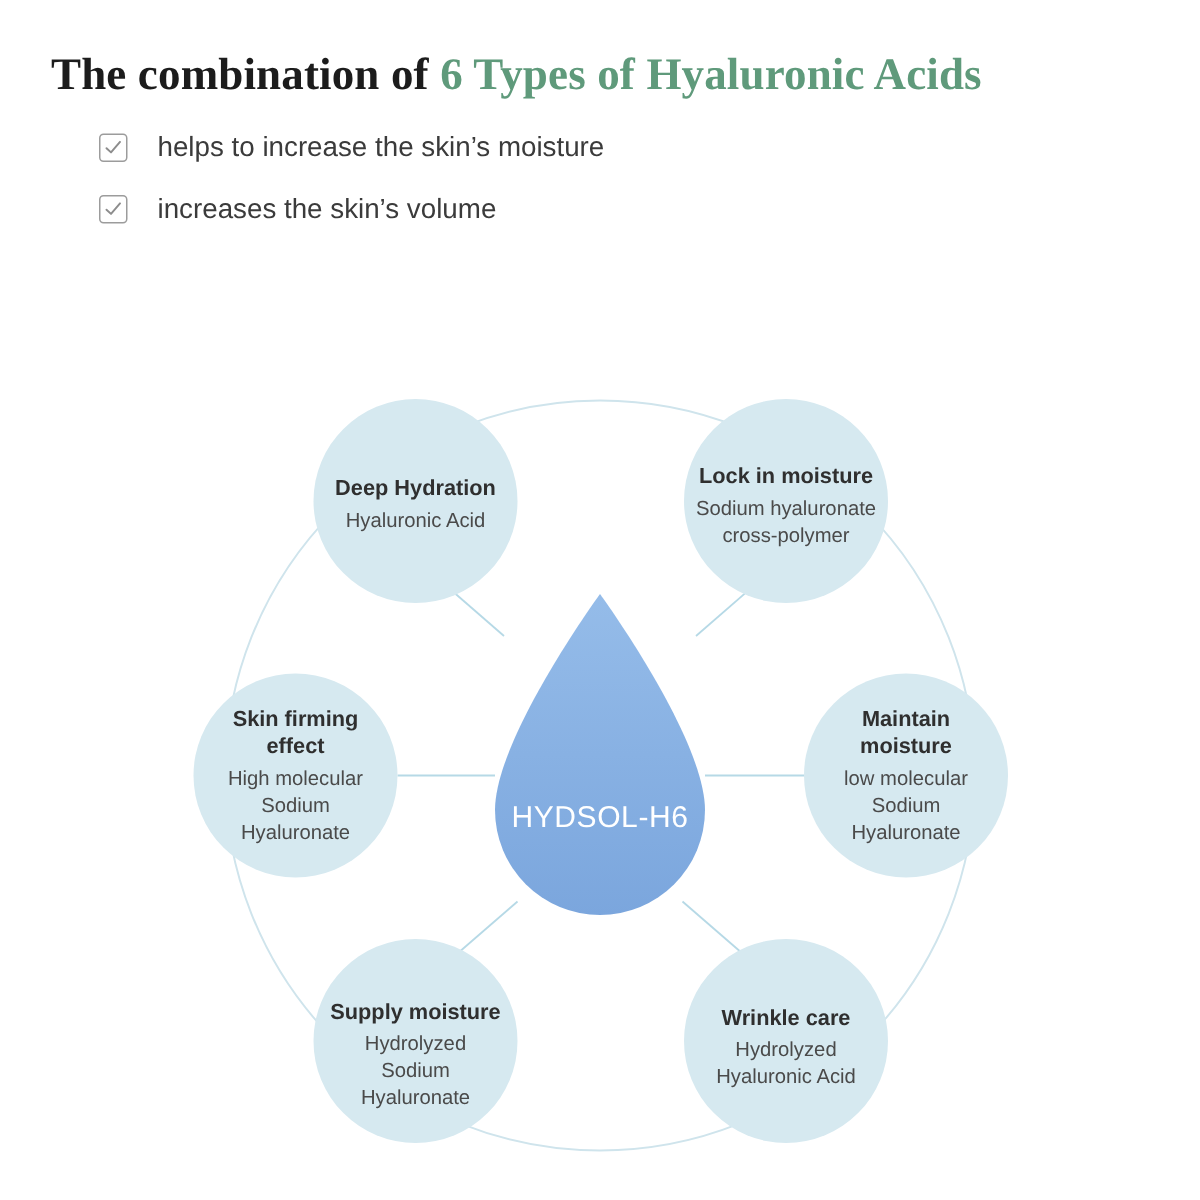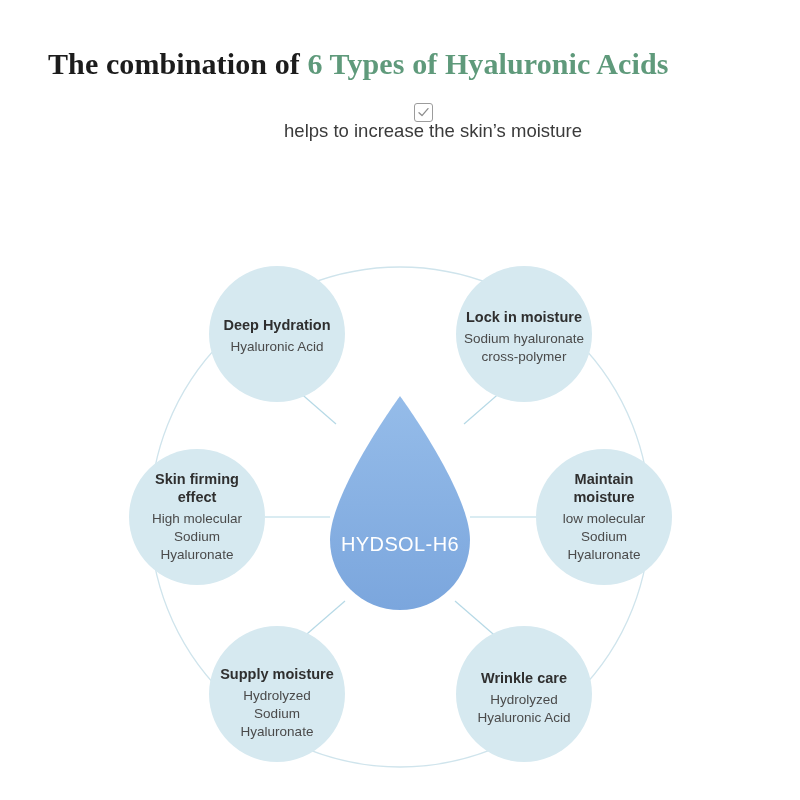--- a/index.html
+++ b/index.html
@@ -19,43 +19,42 @@
 
   
   .header {
     padding: 30px 0 0 0;
   }
   .page-title {
     font-family: "Liberation Serif", "DejaVu Serif", serif;
     font-size: 30px;
     font-weight: 700;
     letter-spacing: 0.1px;
-    margin: 17px;
+    margin: 3px;
     padding-left: 31px;
     white-space: nowrap;
   }
   .title-lead {
     color: #1c1c1c;
   }
   .title-accent {
     color: #5f9a7b;
   }
 
   
   .checklist {
     list-style: none;
     margin: 22px 0 0 0;
     padding: 0 0 0 66px;
   }
   .check-item {
     display: flex;
-    align-items: center;
+    align-items: flex-start;
     margin-bottom: 17px;
     height: 24px;
-    flex-direction: column;
   }
   .check-box {
     flex: 0 0 auto;
     width: 17px;
     height: 17px;
     border: 1px solid #9c9c9c;
     border-radius: 3px;
     background: #ffffff;
     position: relative;
     margin-right: 20px;
@@ -114,20 +113,28 @@
 
 <ul class="checklist">
   <li class="check-item">
     <span class="check-box">
       <svg width="13" height="13" viewBox="0 0 13 13" aria-hidden="true">
         <polyline points="2,6.8 5,9.6 11,2.6" fill="none" stroke="#8d8d8d" stroke-width="1.3" stroke-linecap="round" stroke-linejoin="round"></polyline>
       </svg>
     </span>
     <span class="check-label">helps to increase the skin’s moisture</span>
   </li>
+  <li class="check-item">
+    <span class="check-box">
+      <svg width="13" height="13" viewBox="0 0 13 13" aria-hidden="true">
+        <polyline points="2,6.8 5,9.6 11,2.6" fill="none" stroke="#8d8d8d" stroke-width="1.3" stroke-linecap="round" stroke-linejoin="round"></polyline>
+      </svg>
+    </span>
+    <span class="check-label">increases the skin’s volume</span>
+  </li>
 </ul>
 
 <div class="diagram-wrap">
   <svg class="diagram-svg" width="800" height="568" viewBox="0 232 800 568" xmlns="http://www.w3.org/2000/svg">
 
     <defs>
       <linearGradient id="dropGrad" x1="0" y1="0" x2="0" y2="1">
         <stop offset="0%" stop-color="#95bce9"></stop>
         <stop offset="100%" stop-color="#7ba6dd"></stop>
       </linearGradient>

